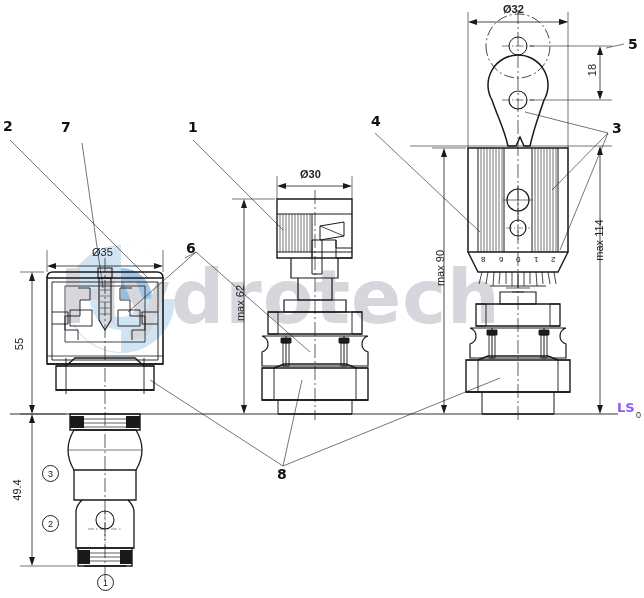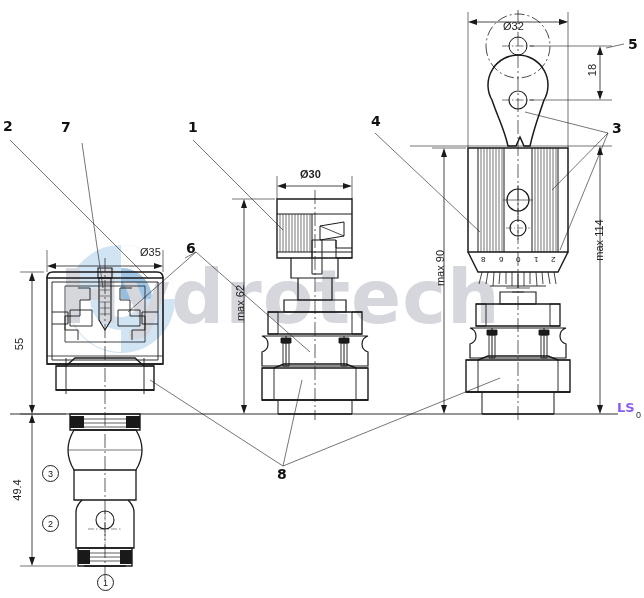--- a/index.html
+++ b/index.html
@@ -258,23 +258,23 @@
       <path d="M608 133 L560 250" stroke-width="0.6"></path>
 
       <path d="M606 48 L624 44" stroke-width="0.6"></path>
 
       <path d="M283 466 L150 380" stroke-width="0.6"></path>
       <path d="M283 466 L302 380" stroke-width="0.6"></path>
       <path d="M283 466 L500 378" stroke-width="0.6"></path>
     </g>
   </svg>
 
-  <div class="dim" style="left:92px;top:246px;margin-left:48px;">Ø35</div>
+  <div class="dim" style="left:92px;top:246px;">Ø35</div>
   <div class="dim" style="left:300px;top:168px;font-weight:bold;">Ø30</div>
-  <div class="dim" style="left:503px;top:20px;">Ø32</div>
+  <div class="dim" style="left:503px;top:3px;font-weight:bold;">Ø32</div>
 
   <div class="dim dimv" style="left:13px;top:338px;transform:rotate(-90deg);">55</div>
   <div class="dim dimv" style="left:6px;top:484px;transform:rotate(-90deg);">49.4</div>
   <div class="dim dimv" style="left:222px;top:297px;transform:rotate(-90deg);">max 62</div>
   <div class="dim dimv" style="left:422px;top:262px;transform:rotate(-90deg);">max 90</div>
   <div class="dim dimv" style="left:578px;top:234px;transform:rotate(-90deg);">max 114</div>
   <div class="dim dimv" style="left:586px;top:64px;transform:rotate(-90deg);">18</div>
 
   <div class="label" style="left:3px;top:118px;">2</div>
   <div class="label" style="left:61px;top:119px;">7</div>

